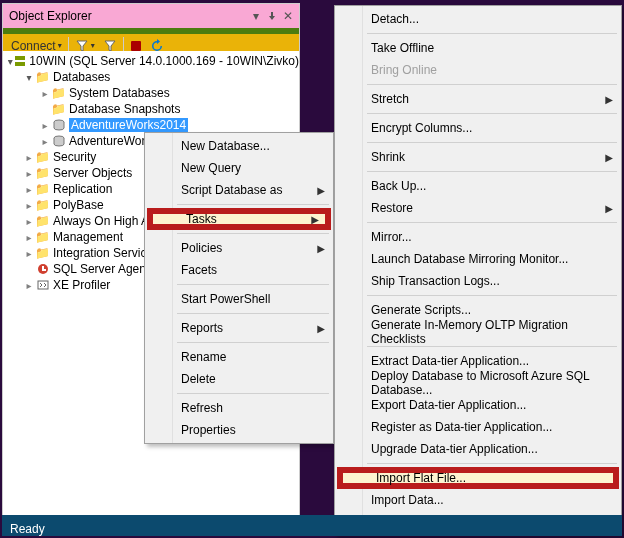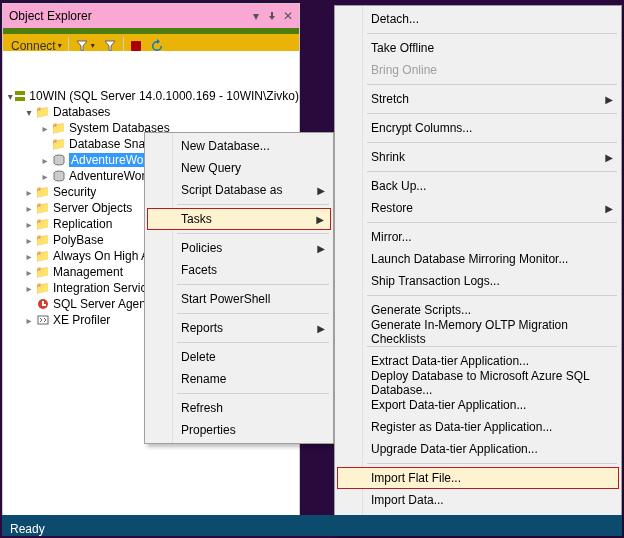--- a/index.html
+++ b/index.html
@@ -25,31 +25,31 @@
   .exp.closed::before { content:"▸"; color:#808080; }
   .exp.none::before { content:" "; }
   .ticon { width:16px; height:16px; display:inline-flex; align-items:center; justify-content:center; margin-right:2px; }
   .folder { color:#e8b007; }
   .db { color:#c0a600; }
   .server { color:#5b8500; }
   .agent { color:#d04030; }
   .xe { color:#666; }
   .tree-label { color:#000; }
   
-  .ind0 { padding-left: 4px; margin-top: 35px; }
+  .ind0 { padding-left: 4px; }
   .ind1 { padding-left: 20px; }
   .ind2 { padding-left: 36px; }
   
   .ctxmenu { position:absolute; background:#f0f0f0; border:1px solid #a0a0a0; box-shadow: 3px 3px 4px rgba(0,0,0,0.25); padding:2px; }
   .ctxmenu .gutleft { position:absolute; left:0; top:0; bottom:0; width:28px; background:#f0f0f0; border-right:1px solid #e0e0e0; }
   .menu1 { left:144px; top:132px; width:190px; }
   .menu2 { left:334px; top:5px; width:288px; }
   
   .mitem { position:relative; height:22px; display:flex; align-items:center; padding-left:34px; padding-right:20px; cursor:default; }
-  .mitem.hl { background:#fdf3d0; border:1px solid #b91c1c; padding-left:33px; padding-right:19px; height:22px; }
+  .mitem.hl { background:#fdf3d0; border:6px solid #b91c1c; padding-left:33px; padding-right:19px; height:22px; }
   .mitem.disabled { color:#a0a0a0; }
   .mitem .arrow { position:absolute; right:6px; font-size:10px; color:#333; }
   .msep { height:1px; background:#d0d0d0; margin:3px 2px 3px 30px; }
   
   .statusbar { position:absolute; left:2px; bottom:2px; right:2px; height:21px; background:#0c4a6e; color:white; display:flex; align-items:flex-end; padding-left:8px; font-size:11px; }
   
   svg { display:block; }
 </style>
 </head>
 <body>
@@ -226,24 +226,24 @@
   <div class="mitem">
       <span>Start PowerShell</span>
     </div>
   <div class="msep"></div>
   <div class="mitem">
       <span>Reports</span>
       <span class="arrow">▶</span>
     </div>
   <div class="msep"></div>
   <div class="mitem">
+      <span>Rename</span>
+    </div>
+  <div class="mitem">
       <span>Delete</span>
-    </div>
-  <div class="mitem">
-      <span>Rename</span>
     </div>
   <div class="msep"></div>
   <div class="mitem">
       <span>Refresh</span>
     </div>
   <div class="mitem">
       <span>Properties</span>
     </div>
 </div>
 

